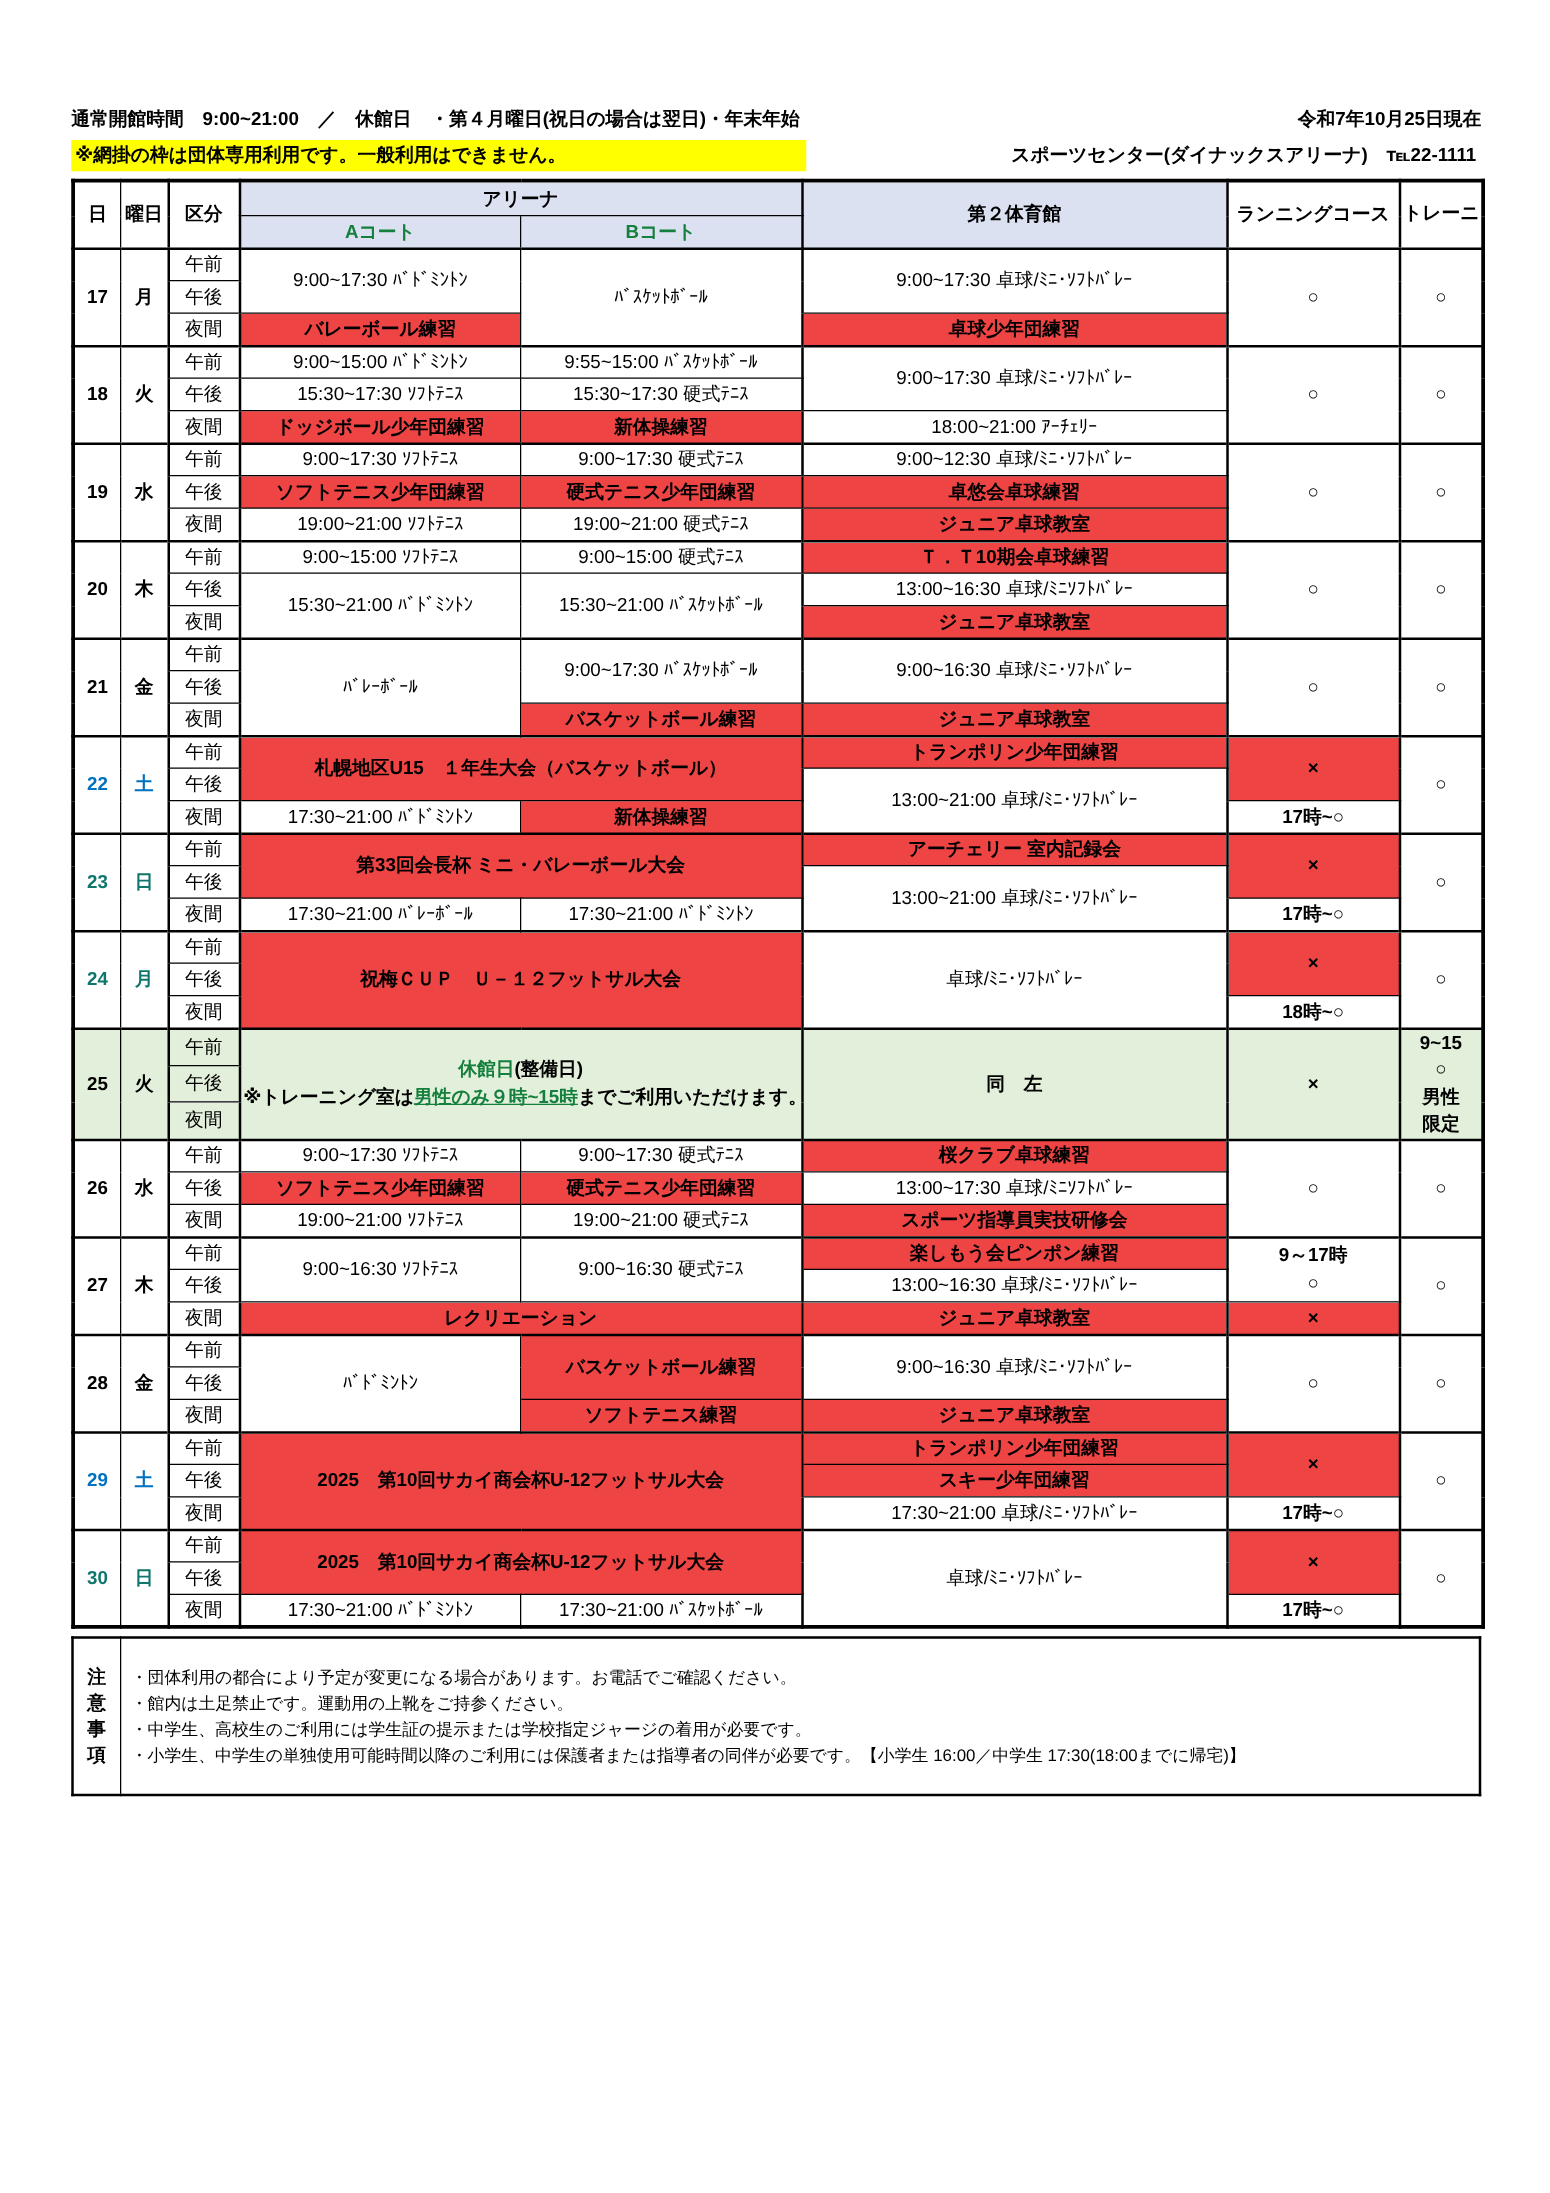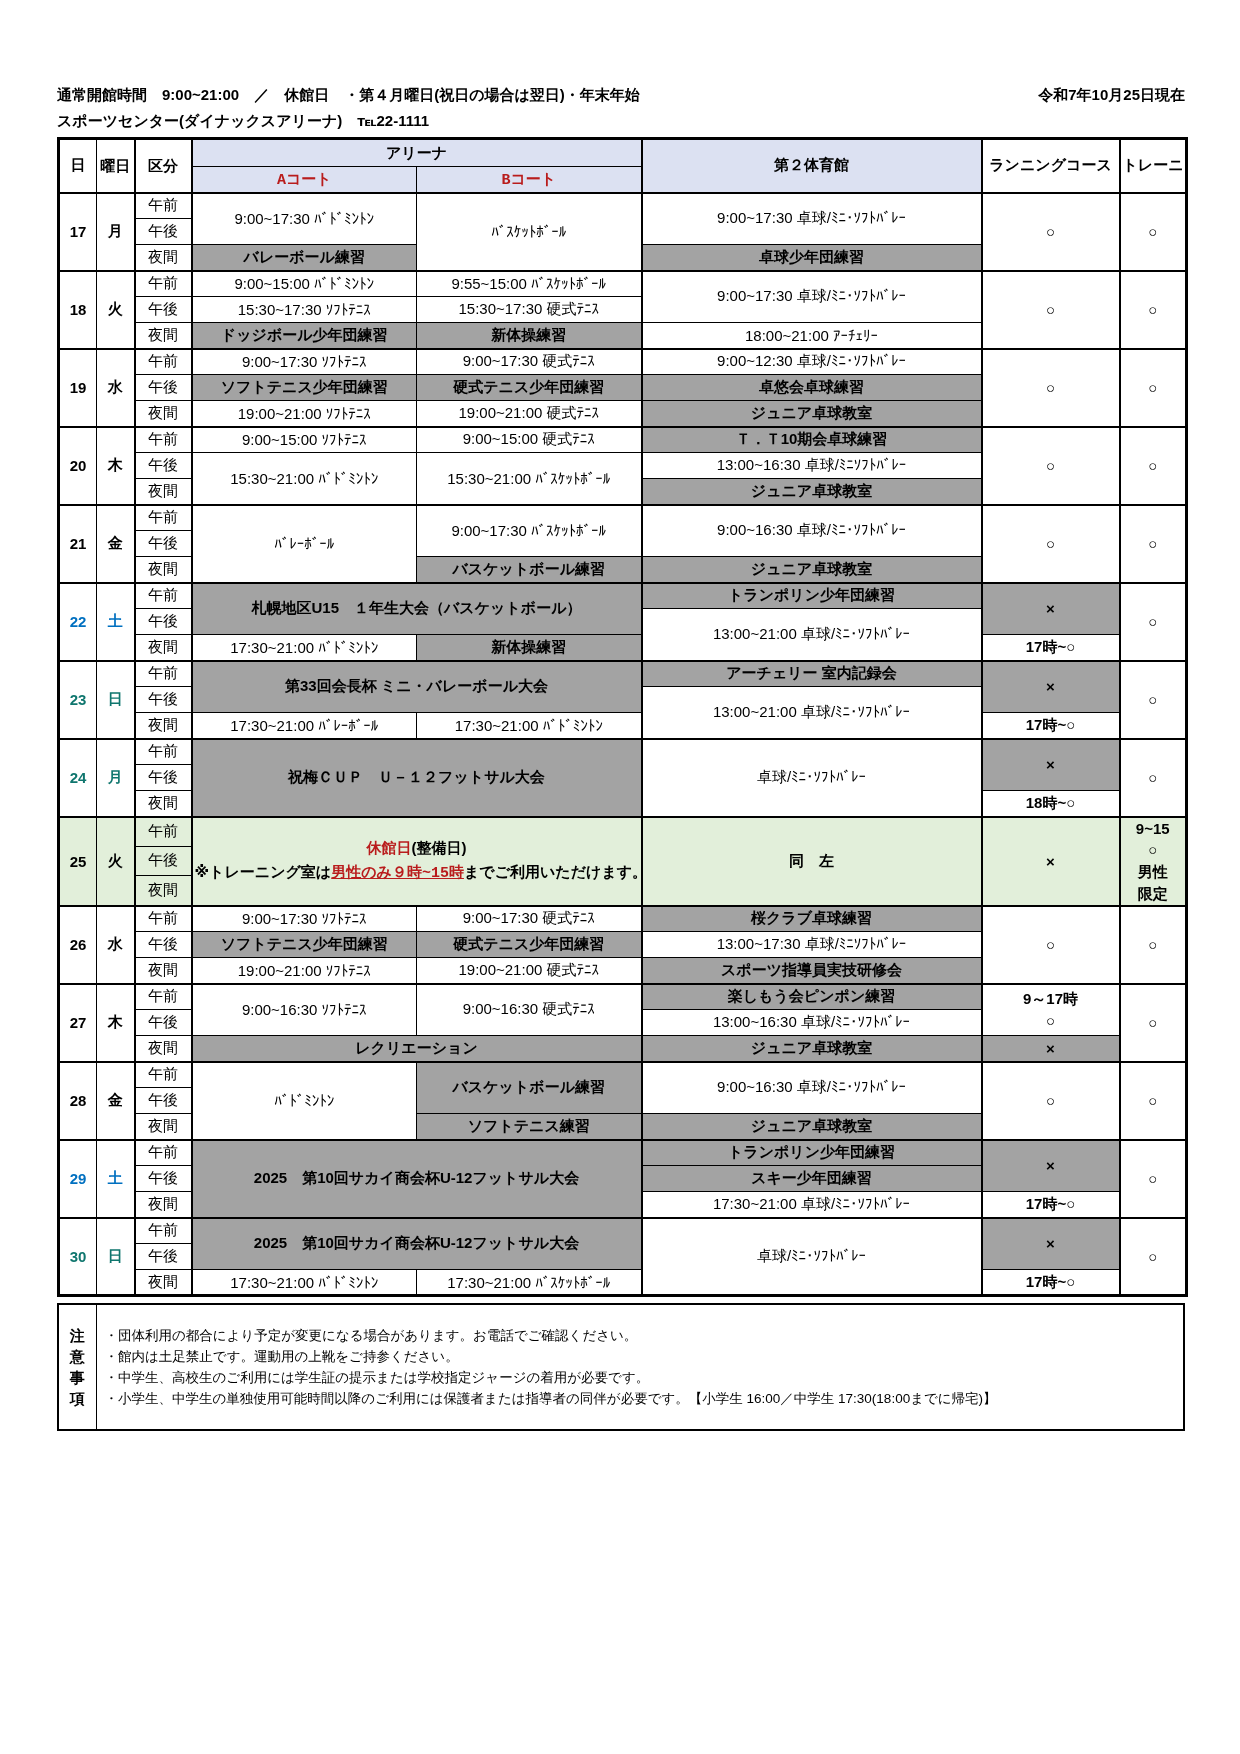--- a/index.html
+++ b/index.html
@@ -28,35 +28,35 @@
   .schedule tbody tr { height:26px; }
 
   th.lav { background:#dce1f2; }
   th { font-weight:bold; }
   .arena-h { font-size:16px; }
   .gym-h { font-size:18px; }
   .run-h { font-size:14px; }
   .train-h { font-size:13px; white-space:normal; line-height:1.25; word-break:break-all; padding:0 6px; }
   .stack { white-space:normal; word-break:break-all; font-size:13px; line-height:1.2; padding:0 11px; }
   .day-h { font-size:15px; }
-  .red-t { color:#b91c1c;font-family:Liberation Mono, monospace; }
+  .red-t { color:#15803d; }
   .u { text-decoration:underline; }
   .hb2 { border-bottom-width:2px !important; }
 
   .c-slot { border-left-width:2px !important; border-right-width:2px !important; font-size:14px; }
   .c-gym { border-left-width:2px !important; }
   .c-run { border-left-width:2px !important; }
   .c-train { border-left-width:2px !important; }
   .day-top td { border-top-width:2px; }
 
   .c-day, .c-wd { font-weight:bold; font-size:16px; }
   .blue { color:#0070c0; }
   .red { color:#0f766e; }
 
-  .bg-y { background:#a3a3a3; font-weight:bold; }
+  .bg-y { background:#ef4444; font-weight:bold; }
   tr.closed td { background:#e2efda; }
   .mark { font-size:20px; }
   .x { font-weight:bold; font-size:19px; }
   .mark-sm { font-size:15px; font-weight:bold; }
   .strong { font-weight:bold; font-size:16px; }
   .tiny { font-size:11px; font-weight:bold; line-height:1.25; white-space:normal; }
   td div { line-height:1.45; }
 
   table.notes { border-collapse:collapse; width:1128px; margin-top:6px; border:2px solid #000; }
   .notes td { border:1px solid #000; vertical-align:middle; }
@@ -69,20 +69,21 @@
 <body>
 
 <div class="sheet">
 
   <div class="info-row">
     <span class="info-left">通常開館時間　9:00~21:00　／　休館日　・第４月曜日(祝日の場合は翌日)・年末年始</span>
     <span class="info-right">令和7年10月25日現在</span>
   </div>
 
   <div class="notice-row">
+    <span class="notice">※網掛の枠は団体専用利用です。一般利用はできません。</span>
     <span class="contact">スポーツセンター(ダイナックスアリーナ)　℡22-1111</span>
   </div>
 
   <table class="schedule">
     <colgroup>
       <col style="width:38px">
         <col style="width:38px">
         <col style="width:57px">
       <col style="width:225px">
         <col style="width:225px">

